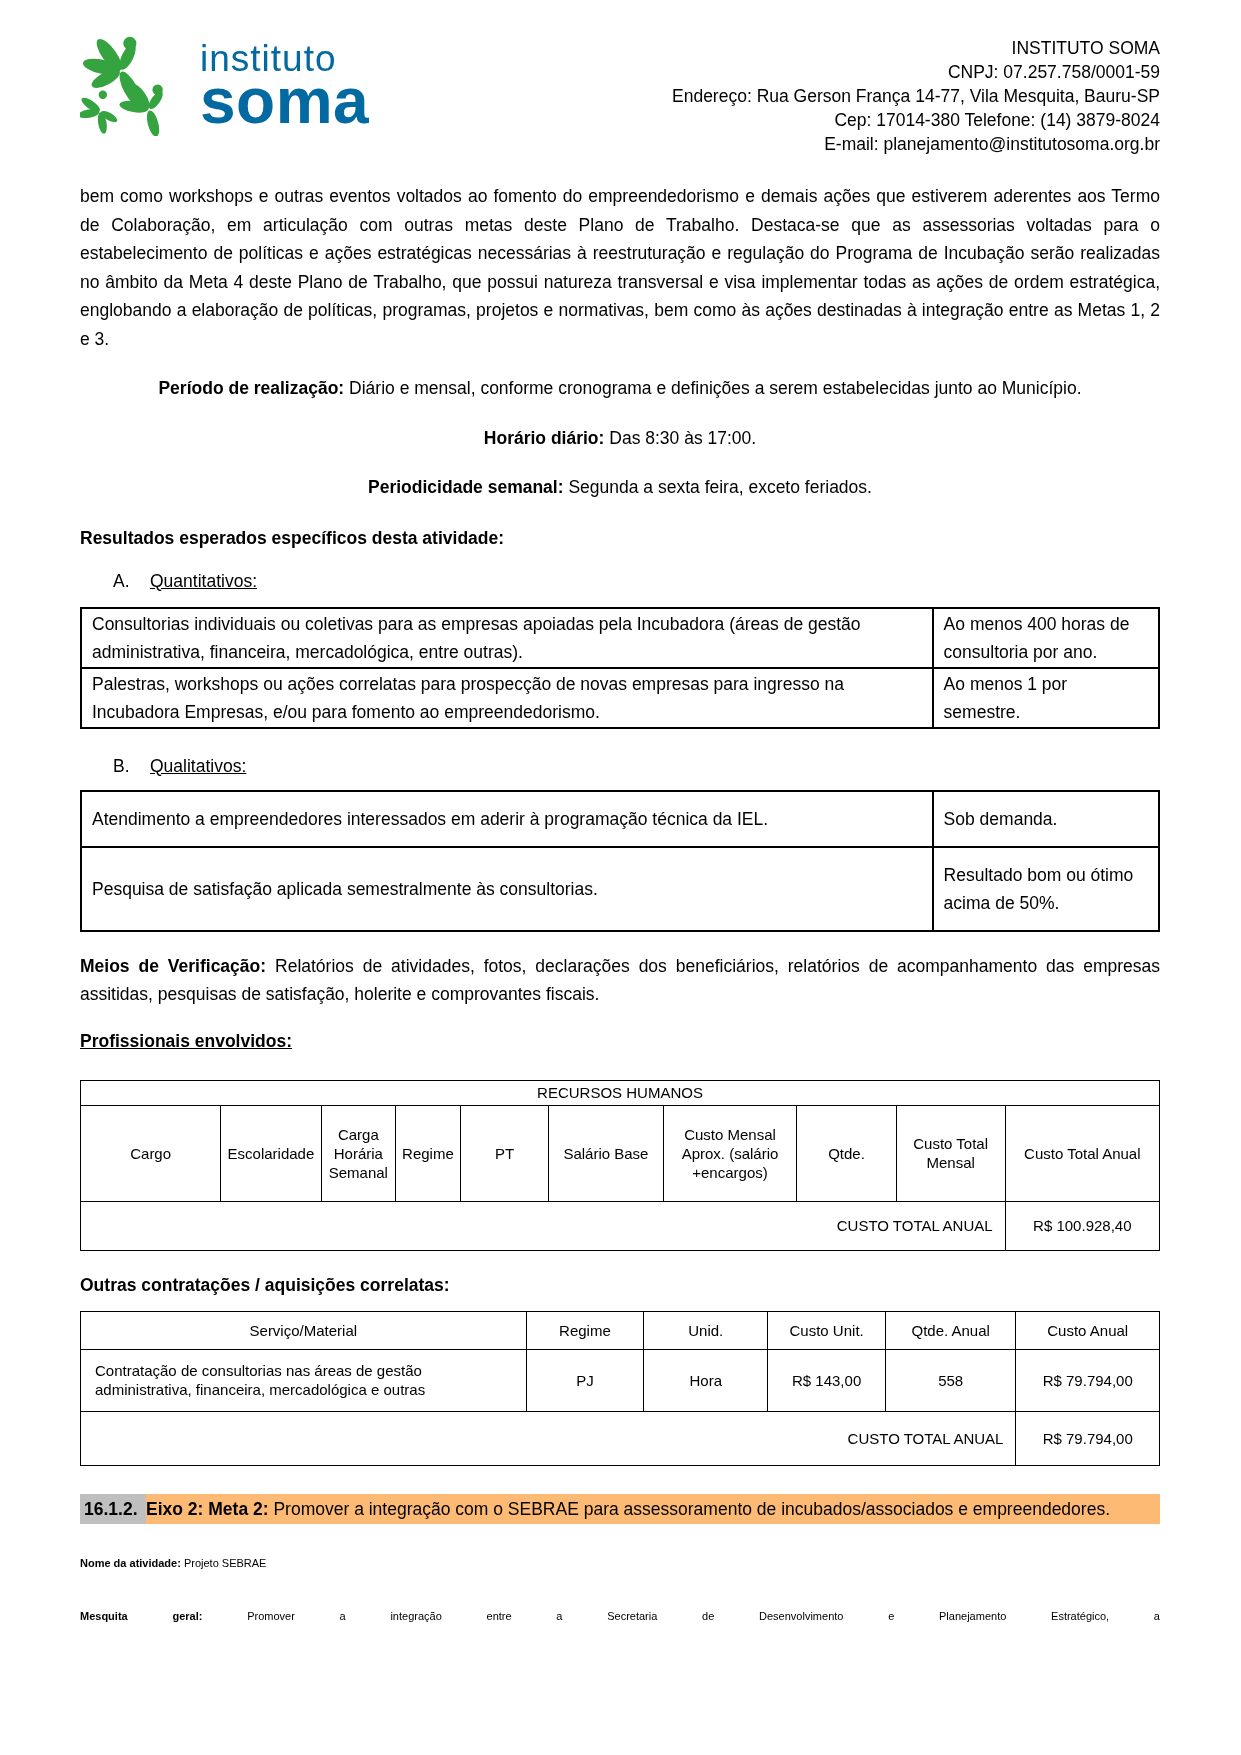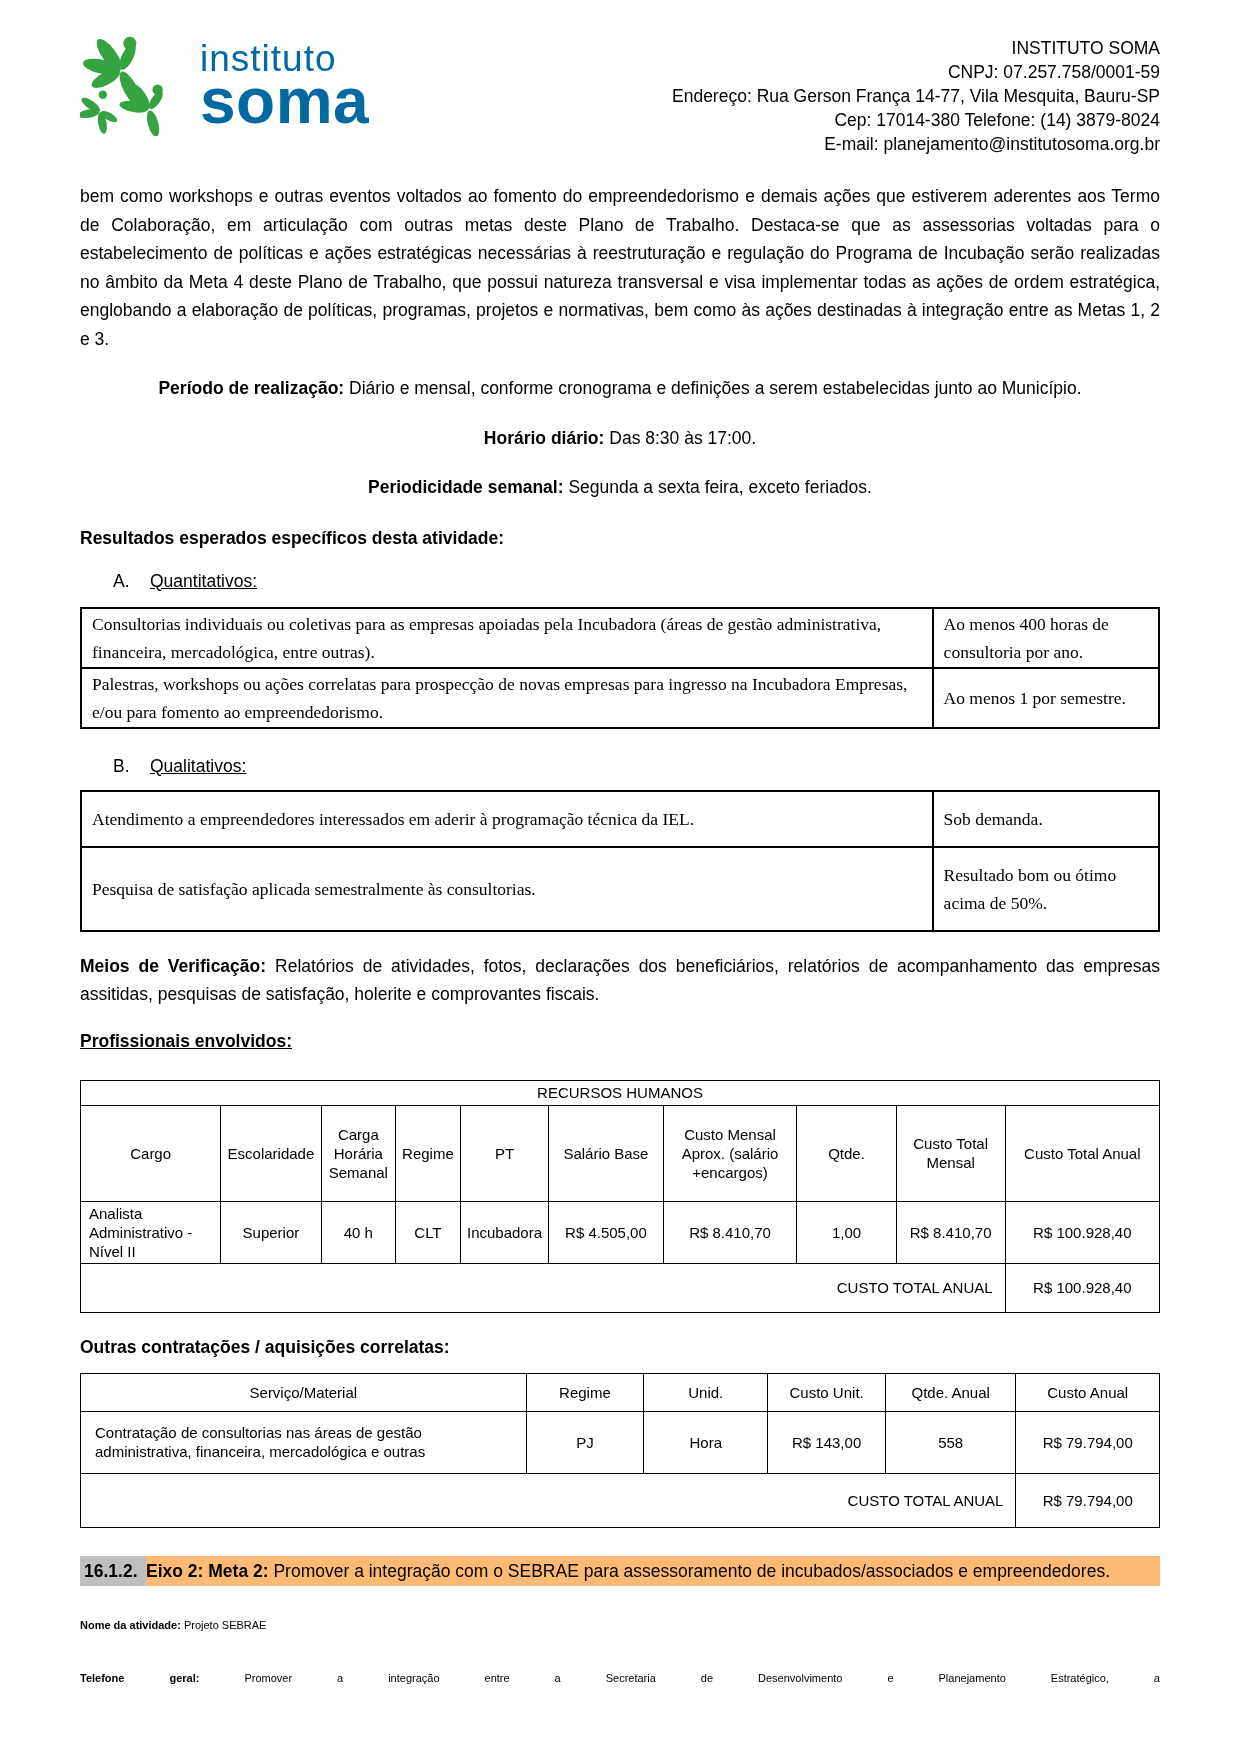--- a/index.html
+++ b/index.html
@@ -28,21 +28,21 @@
   .field strong, .para strong { font-weight: 700; }
   .heading-line { margin-top: 22px; font-weight: 700; font-size: 17.5px; line-height: 28px; }
 
   .list-item { margin: 15px 0 0 33px; font-size: 17.5px; line-height: 28px; display: flex; }
   .list-letter { width: 37px; flex-shrink: 0; }
   .list-label { text-decoration: underline; }
 
   
   table { border-collapse: collapse; width: 100%; }
   .two-col { margin-top: 12px; font-size: 17.5px; line-height: 28px; }
-  .two-col td { border: 2px solid #000; padding: 1px 10px; vertical-align: middle; font-family: Liberation Serif, serif; }
+  .two-col td { border: 2px solid #000; padding: 1px 10px; vertical-align: middle; }
   .two-col col.c1 { width: 79%; } .two-col col.c2 { width: 21%; }
   .two-col.qual td { padding-top: 13px; padding-bottom: 13px; }
   .qual-b { margin-top: 10px; }
 
   
   .detail { margin-top: 25px; font-size: 15px; line-height: 19px; }
   .detail td, .detail th { border: 1.5px solid #000; padding: 2px 5px; text-align: center; vertical-align: middle; font-weight: 400; }
   .detail .title-row td { height: 25px; font-size: 15px; }
   .rh .head-row td { height: 96px; }
   .rh .data-row td { height: 58px; }
@@ -218,32 +218,20 @@
       <td>Escolaridade</td>
       <td>Carga Horária Semanal</td>
       <td>Regime</td>
       <td>PT</td>
       <td>Salário Base</td>
       <td>Custo Mensal Aprox. (salário +encargos)</td>
       <td>Qtde.</td>
       <td>Custo Total Mensal</td>
       <td>Custo Total Anual</td>
     </tr>
-    <tr class="data-row">
-      <td>Analista Administrativo - Nível II</td>
-      <td>Superior</td>
-      <td>40 h</td>
-      <td>CLT</td>
-      <td>Incubadora</td>
-      <td>R$ 4.505,00</td>
-      <td>R$ 8.410,70</td>
-      <td>1,00</td>
-      <td>R$ 8.410,70</td>
-      <td>R$ 100.928,40</td>
-    </tr>
     <tr class="total-row">
       <td colspan="9" class="total-label">CUSTO TOTAL ANUAL</td>
       <td>R$ 100.928,40</td>
     </tr>
   </tbody>
     </table>
 
   <div class="heading-line" style="margin-top:20px;">Outras contratações / aquisições correlatas:</div>
 
   <table class="detail outras" style="table-layout:fixed;">
@@ -279,15 +267,15 @@
   </tbody>
     </table>
 
   <div class="section-heading">
     <span class="sec-num">16.1.2.</span>
     <div class="sec-text"><strong>Eixo 2: Meta 2:</strong> <span>Promover a integração com o SEBRAE para assessoramento de incubados/associados e empreendedores.</span></div>
   </div>
 
   <p class="para bottom-field" style="text-align:left;"><strong>Nome da atividade:</strong> <span>Projeto SEBRAE</span></p>
 
-  <p class="para bottom-field stretch-last"><strong>Telefone geral:</strong> <span>Promover a integração entre a Secretaria de Desenvolvimento e Planejamento Estratégico, a</span></p>
+  <p class="para bottom-field stretch-last"><strong>Mesquita geral:</strong> <span>Promover a integração entre a Secretaria de Desenvolvimento e Planejamento Estratégico, a</span></p>
 
 </div>
 
 </body></html>

